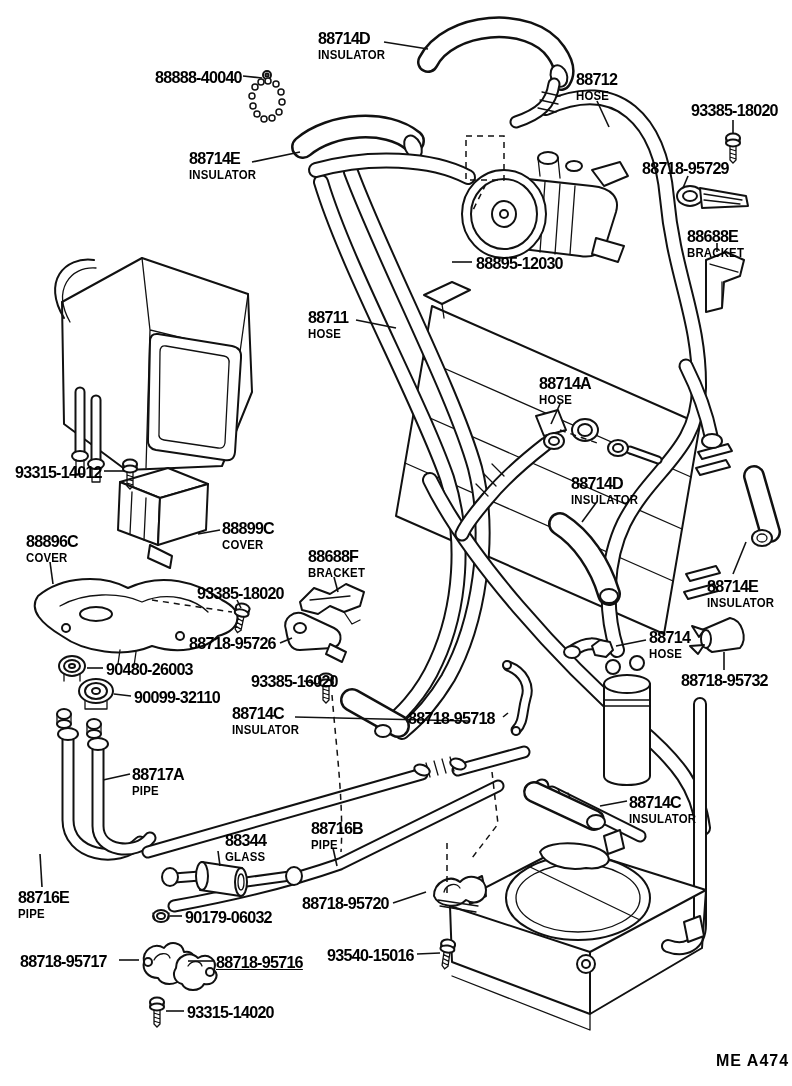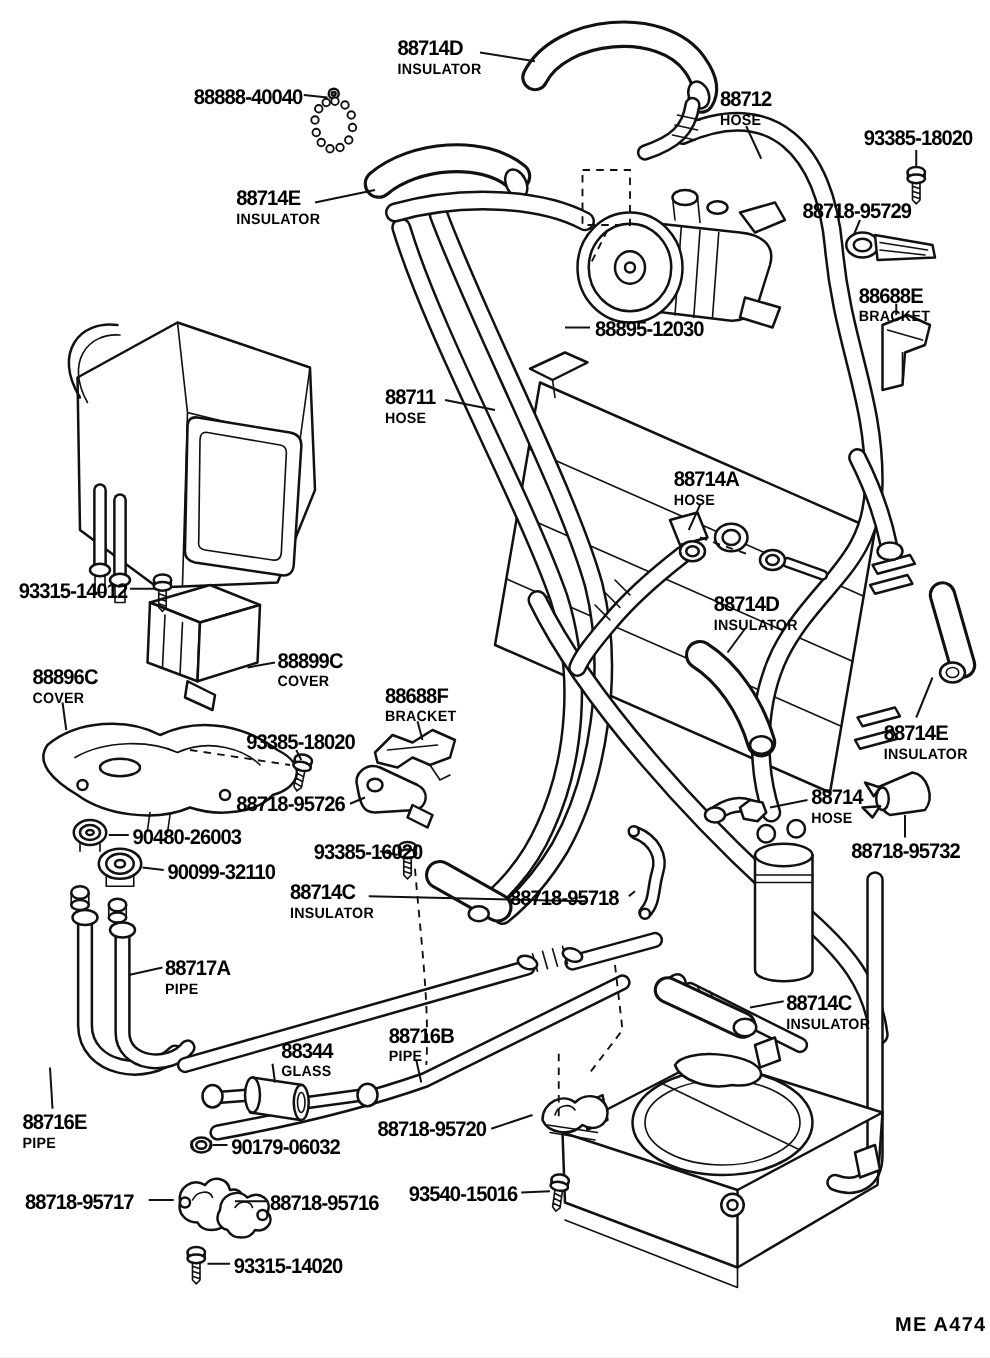--- a/index.html
+++ b/index.html
@@ -507,21 +507,21 @@
 
   </div>
       <div class="part-label" style="left: 302px; top: 895px;">
     <div class="part-number">88718-95720</div>
 
   </div>
       <div class="part-label" style="left: 20px; top: 953px;">
     <div class="part-number">88718-95717</div>
 
   </div>
-      <div class="part-label" style="left: 216px; top: 954px;">
+      <div class="part-label" style="left: 216px; top: 954px; text-decoration: underline;">
     <div class="part-number">88718-95716</div>
 
   </div>
       <div class="part-label" style="left: 327px; top: 947px;">
     <div class="part-number">93540-15016</div>
 
   </div>
       <div class="part-label" style="left: 187px; top: 1004px;">
     <div class="part-number">93315-14020</div>
 

